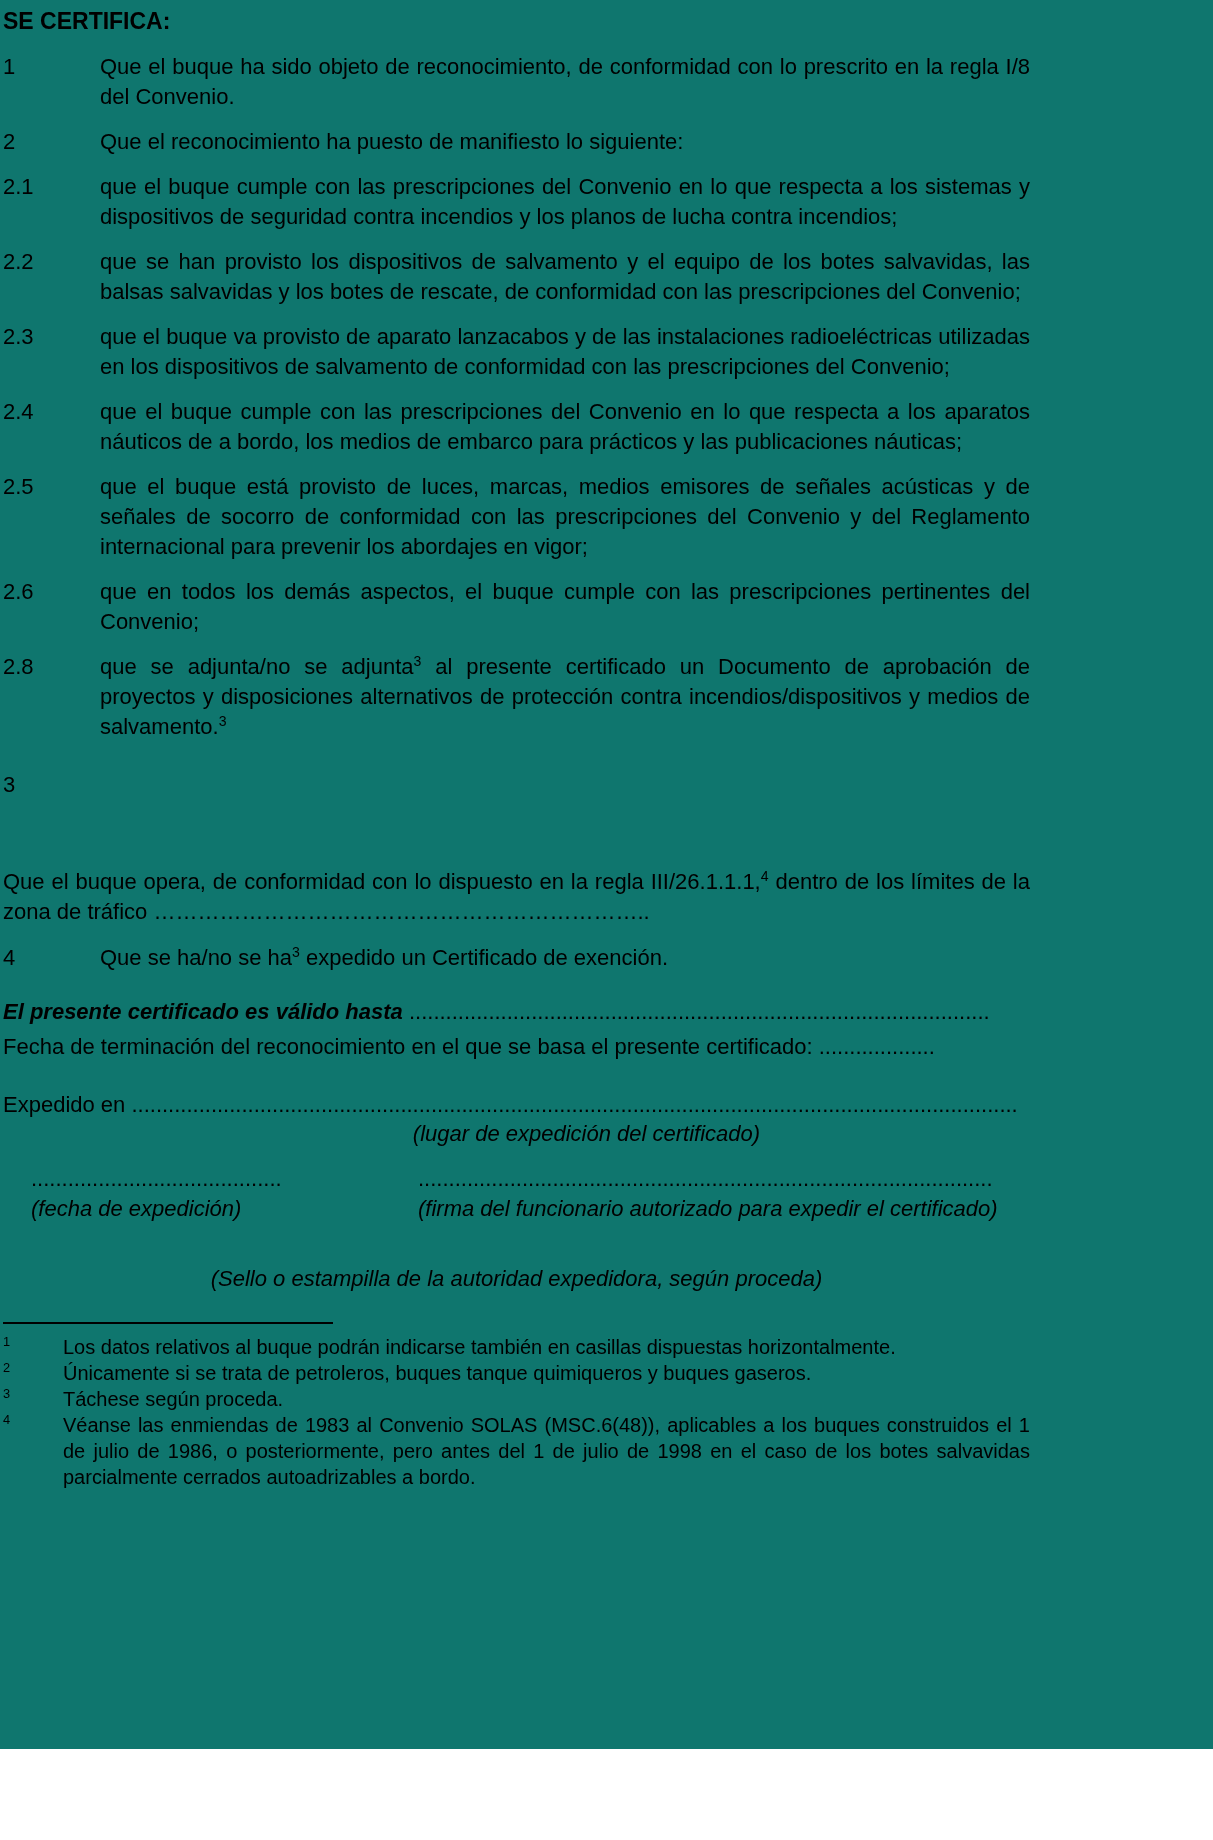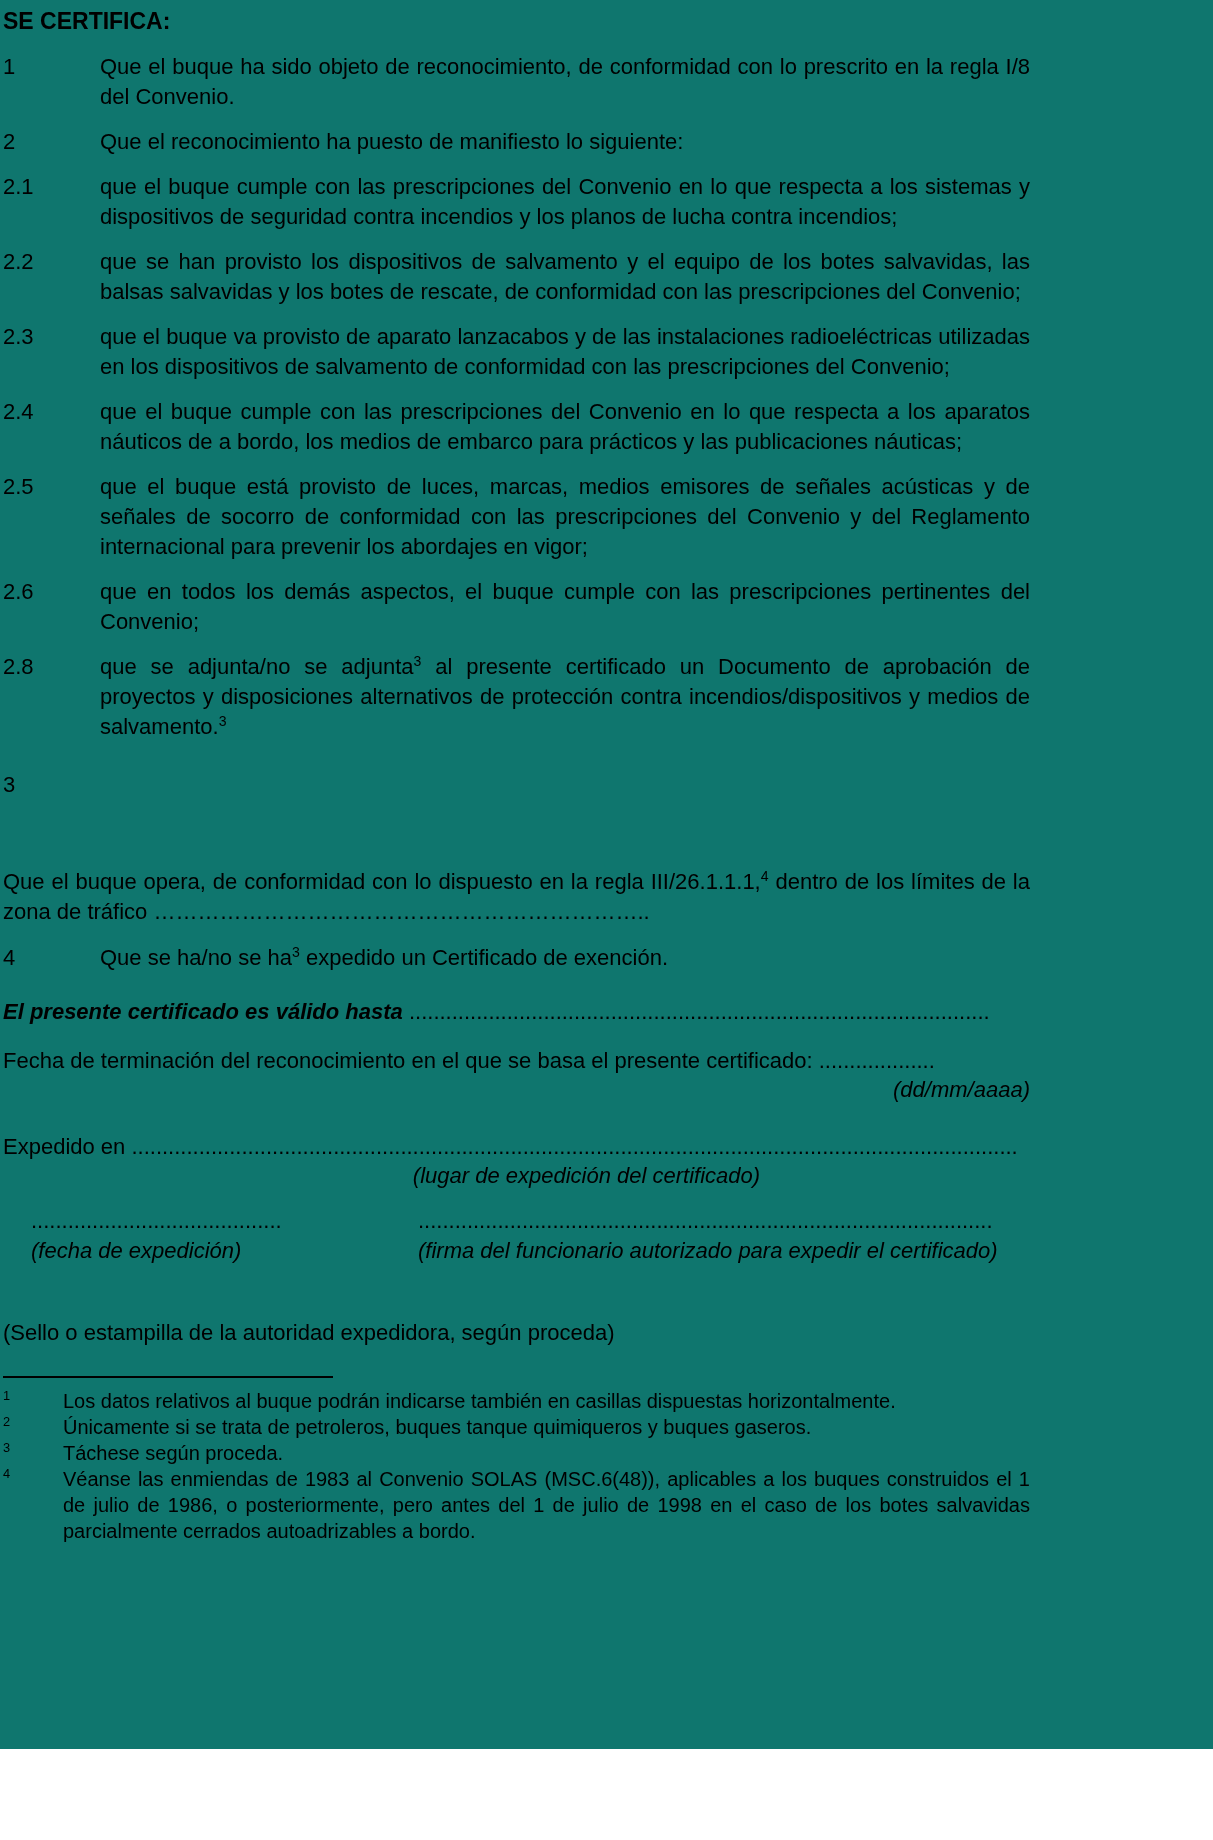--- a/index.html
+++ b/index.html
@@ -31,32 +31,32 @@
   .clause-text { flex: 1; text-align: justify; }
   
   .clause:nth-child(9)  { margin-bottom: 28px; } 
   .clause:nth-child(10) { margin-bottom: 16px; flex-direction: column; } 
   .clause:nth-child(11) { margin-bottom: 24px; } 
   .clause:nth-child(12) { margin-bottom: 0; }
 
   .valid-line { margin-top: 19px; }
   .valid-label { font-weight: bold; font-style: italic; }
 
-  .completion-line { margin-top: 19px; }
+  .completion-line { margin-top: 5px; }
   .format-hint { text-align: right; font-style: italic; line-height: 28px; }
 
   .issued-line { margin-top: 28px; }
   .place-hint { text-align: center; font-style: italic; padding-left: 140px; line-height: 28px; }
 
   .sig-block { display: flex; margin: 16px 0 0 28px; }
   .sig-date { width: 255px; flex: 0 0 255px; }
   .sig-sign { margin-left: 132px; flex: 1; }
   .sig-label { font-style: italic; }
 
-  .seal-note { text-align: left; margin-top: 52px; }
+  .seal-note { text-align: center; font-style: italic; margin-top: 40px; }
 
   .fn-rule { width: 330px; height: 0; border-top: 2px solid #000; margin-top: 28px; }
 
   .footnotes { margin-top: 10px; font-size: 20px; line-height: 26px; }
   .footnote { display: flex; }
   .fn-num { flex: 0 0 60px; }
   .fn-text { flex: 1; text-align: justify; }
 </style>
 </head>
 <body>
@@ -108,21 +108,20 @@
       </div>
       <div class="clause">
         <span class="clause-num">4</span>
         <div class="clause-text"><span>Que se ha/no se ha</span><sup>3</sup><span> expedido un Certificado de exención.</span></div>
       </div>
     </div>
 
   <p class="valid-line"><span class="valid-label">El presente certificado es válido hasta </span><span>...............................................................................................</span></p>
 
   <p class="completion-line"><span>Fecha de terminación del reconocimiento en el que se basa el presente certificado:  </span><span>...................</span></p>
-  <p class="format-hint">(dd/mm/aaaa)</p>
 
   <p class="issued-line"><span>Expedido en </span><span>.................................................................................................................................................</span></p>
   <p class="place-hint">(lugar de expedición del certificado)</p>
 
   <div class="sig-block">
     <div class="sig-date">
       <div>.........................................</div>
       <div class="sig-label">(fecha de expedición)</div>
     </div>
     <div class="sig-sign">

